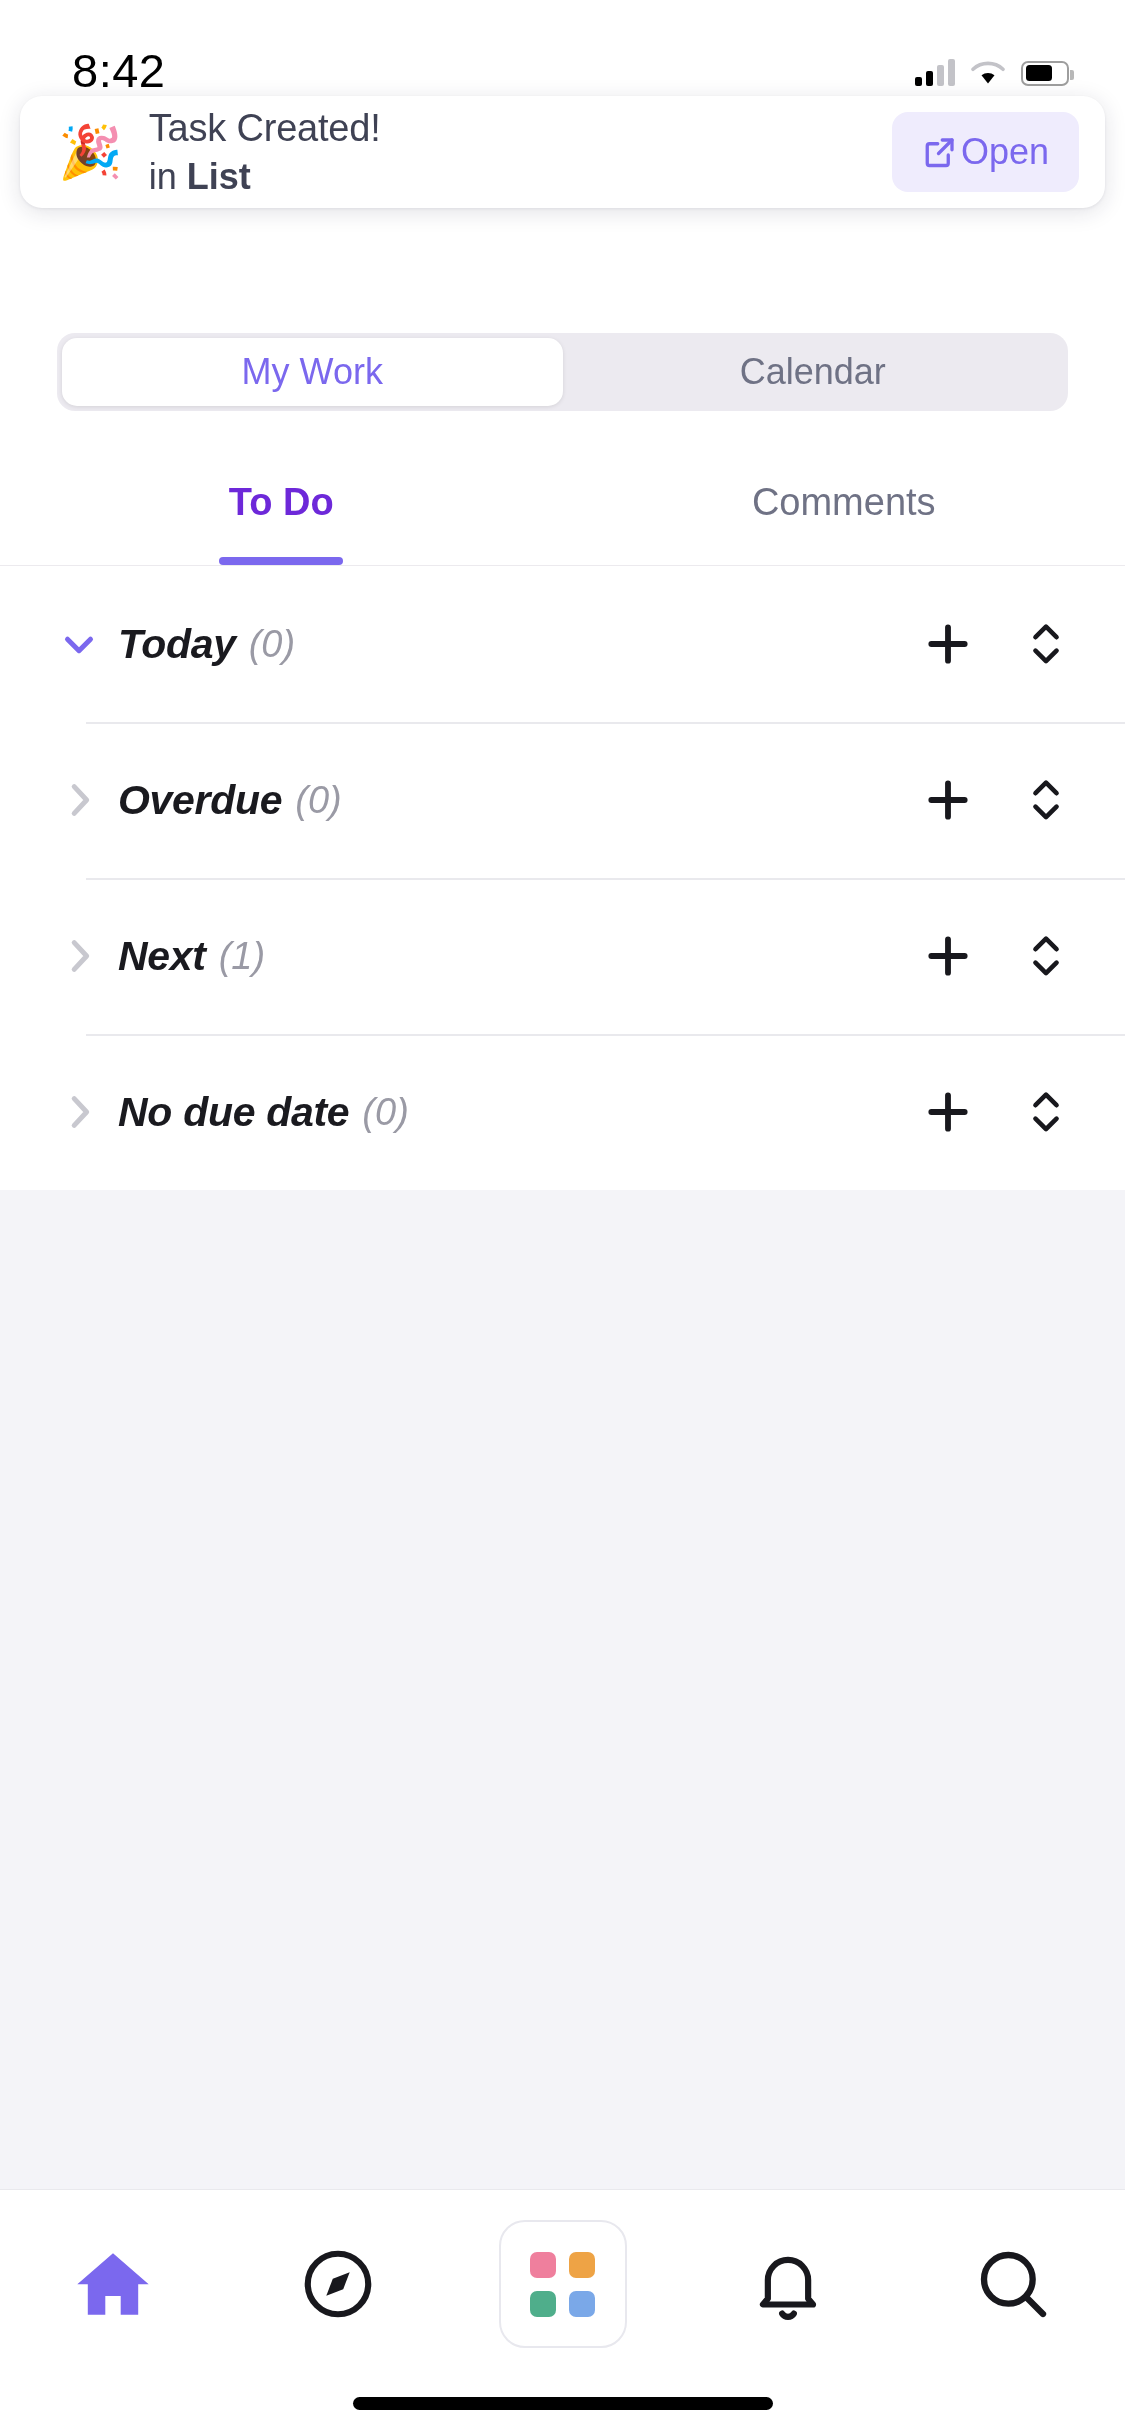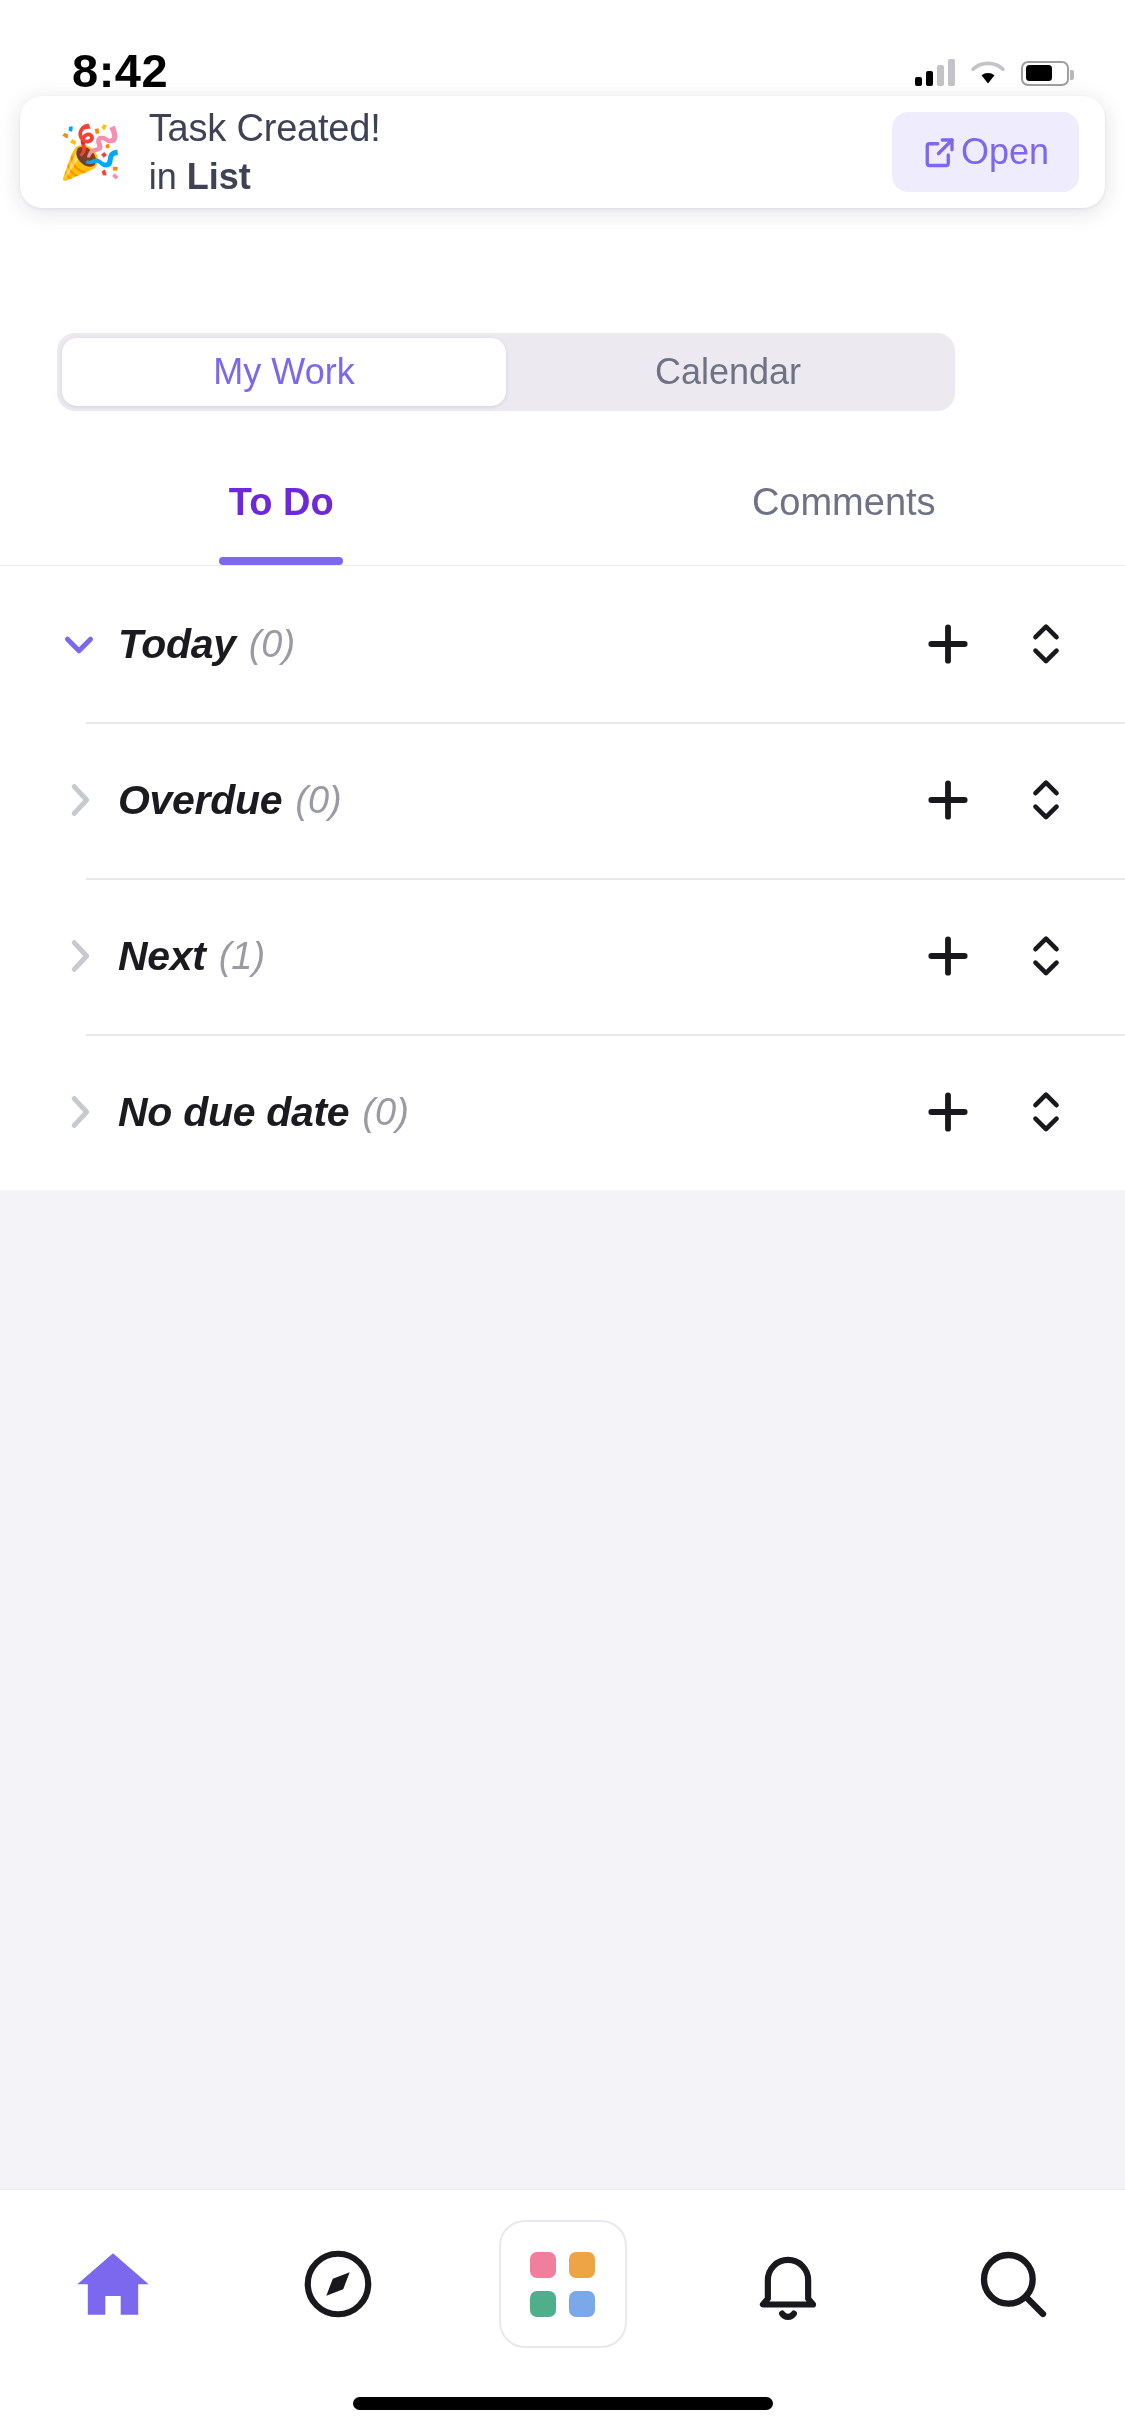--- a/index.html
+++ b/index.html
@@ -11,21 +11,21 @@
   }
   .phone { position:relative; width:1125px; height:2436px; background:#ffffff; }
 
   
   .statusbar {
     position:absolute; top:0; left:0; width:1125px; height:132px;
     display:flex; align-items:center; justify-content:space-between;
     padding:0 56px 0 72px;
   }
   .status-time {
-    font-size:47px; font-weight:700; color:#000; letter-spacing:0.5px;
+    font-size:47px; font-weight:400; color:#000; letter-spacing:0.5px;
     margin-top:8px;
   }
   .status-right { display:flex; align-items:center; gap:16px; margin-top:14px; }
   .bars { display:flex; align-items:flex-end; gap:4px; height:26px; }
   .bars i { display:block; width:7px; border-radius:2px; background:#000; }
   .bars i:nth-child(1){ height:9px; }
   .bars i:nth-child(2){ height:15px; }
   .bars i:nth-child(3){ height:21px; background:#c3c3c8; }
   .bars i:nth-child(4){ height:27px; background:#c3c3c8; }
   .batt {
@@ -52,21 +52,21 @@
   .toast-sub b { font-weight:700; }
   .open-btn {
     display:flex; align-items:center; gap:3px;
     background:#efecfd; border-radius:16px; padding:19px 30px;
   }
   .open-btn .lbl { font-size:36px; color:#7b68ee; }
   .ext-icon { width:36px; height:36px; display:block; }
 
   
   .segment-wrap {
-    position:absolute; top:333px; left:57px; width:898px; height:78px; z-index:2;border-radius:9px;
+    position:absolute; top:333px; left:57px; width:1011px; height:78px; z-index:2;border-radius:9px;
   }
   .segment {
     width:100%; height:100%; background:#eceaf0; border-radius:18px;
     display:flex; padding:5px;
   }
   .seg { flex:1; display:flex; align-items:center; justify-content:center;
     font-size:36px; border-radius:15px; }
   .seg.active { background:#fff; color:#7b68ee;
     box-shadow:0 1px 4px rgba(0,0,0,.10); }
   .seg.idle { color:#6f7285; }

